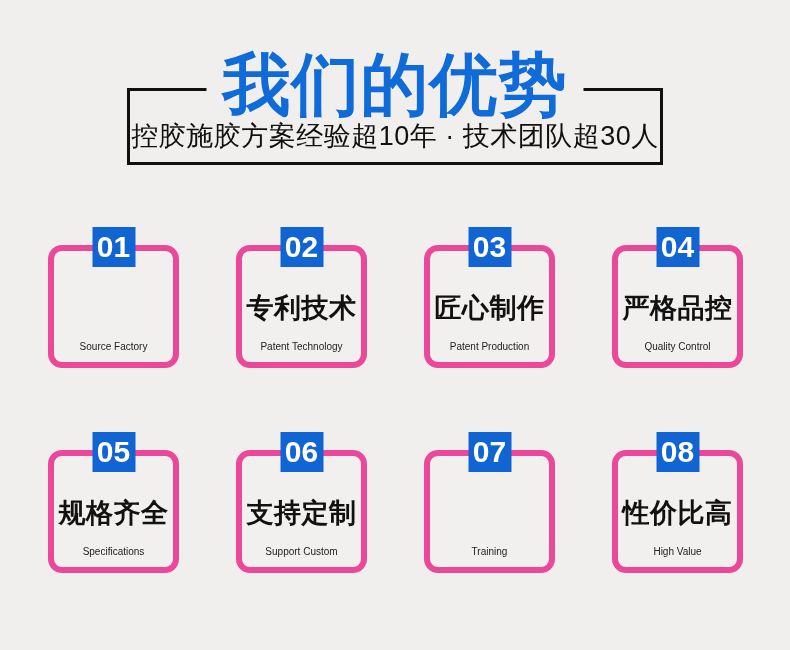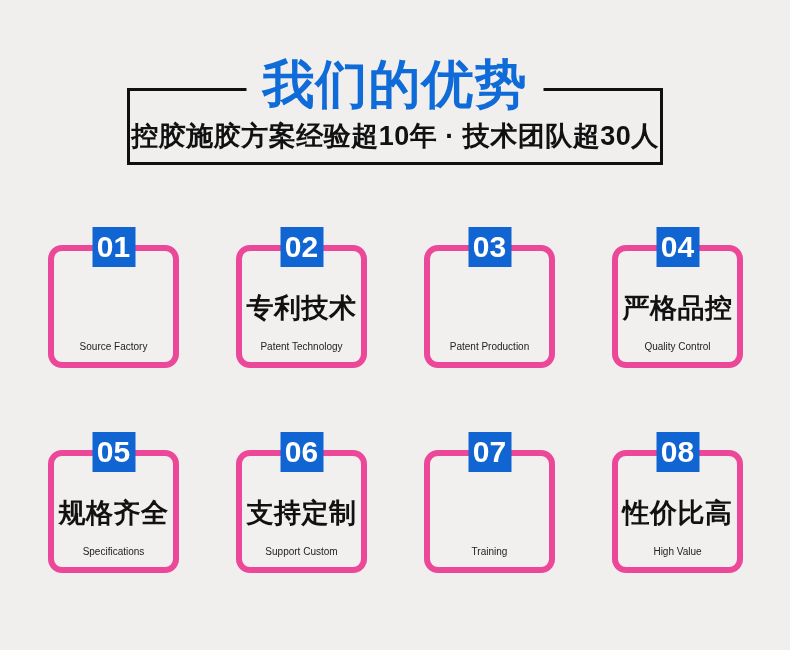--- a/index.html
+++ b/index.html
@@ -34,36 +34,36 @@
   }
   .header-title {
     position: absolute;
     left: 50%;
     top: 52px;
     transform: translateX(-50%);
     margin: 0;
     padding: 0 16px;
     background: #f1efee;
     color: #0e6bd8;
-    font-size: 52px;
+    font-size: 68px;
     line-height: 64px;
     font-weight: 800;
     letter-spacing: 1px;
     white-space: nowrap;
     z-index: 2;
   }
   .header-subtitle {
     position: absolute;
     left: 50%;
     top: 119px;
     transform: translateX(-50%);
     color: #111111;
     font-size: 27px;
     line-height: 34px;
-    font-weight: 700;
+    font-weight: 400;
     letter-spacing: 0.5px;
     white-space: nowrap;
     z-index: 2;
   }
 
   
   .cards-row {
     position: absolute;
     left: 48px;
     width: 695px;
@@ -138,20 +138,21 @@
     <div class="badge">01</div>
     <div class="card-subtitle">Source Factory</div>
   </div>
   <div class="card">
     <div class="badge">02</div>
     <div class="card-title">专利技术</div>
     <div class="card-subtitle">Patent Technology</div>
   </div>
   <div class="card">
     <div class="badge">03</div>
+    <div class="card-title">匠心制作</div>
     <div class="card-subtitle">Patent Production</div>
   </div>
   <div class="card">
     <div class="badge">04</div>
     <div class="card-title">严格品控</div>
     <div class="card-subtitle">Quality Control</div>
   </div>
 </div>
 
 <div class="cards-row row-2">

